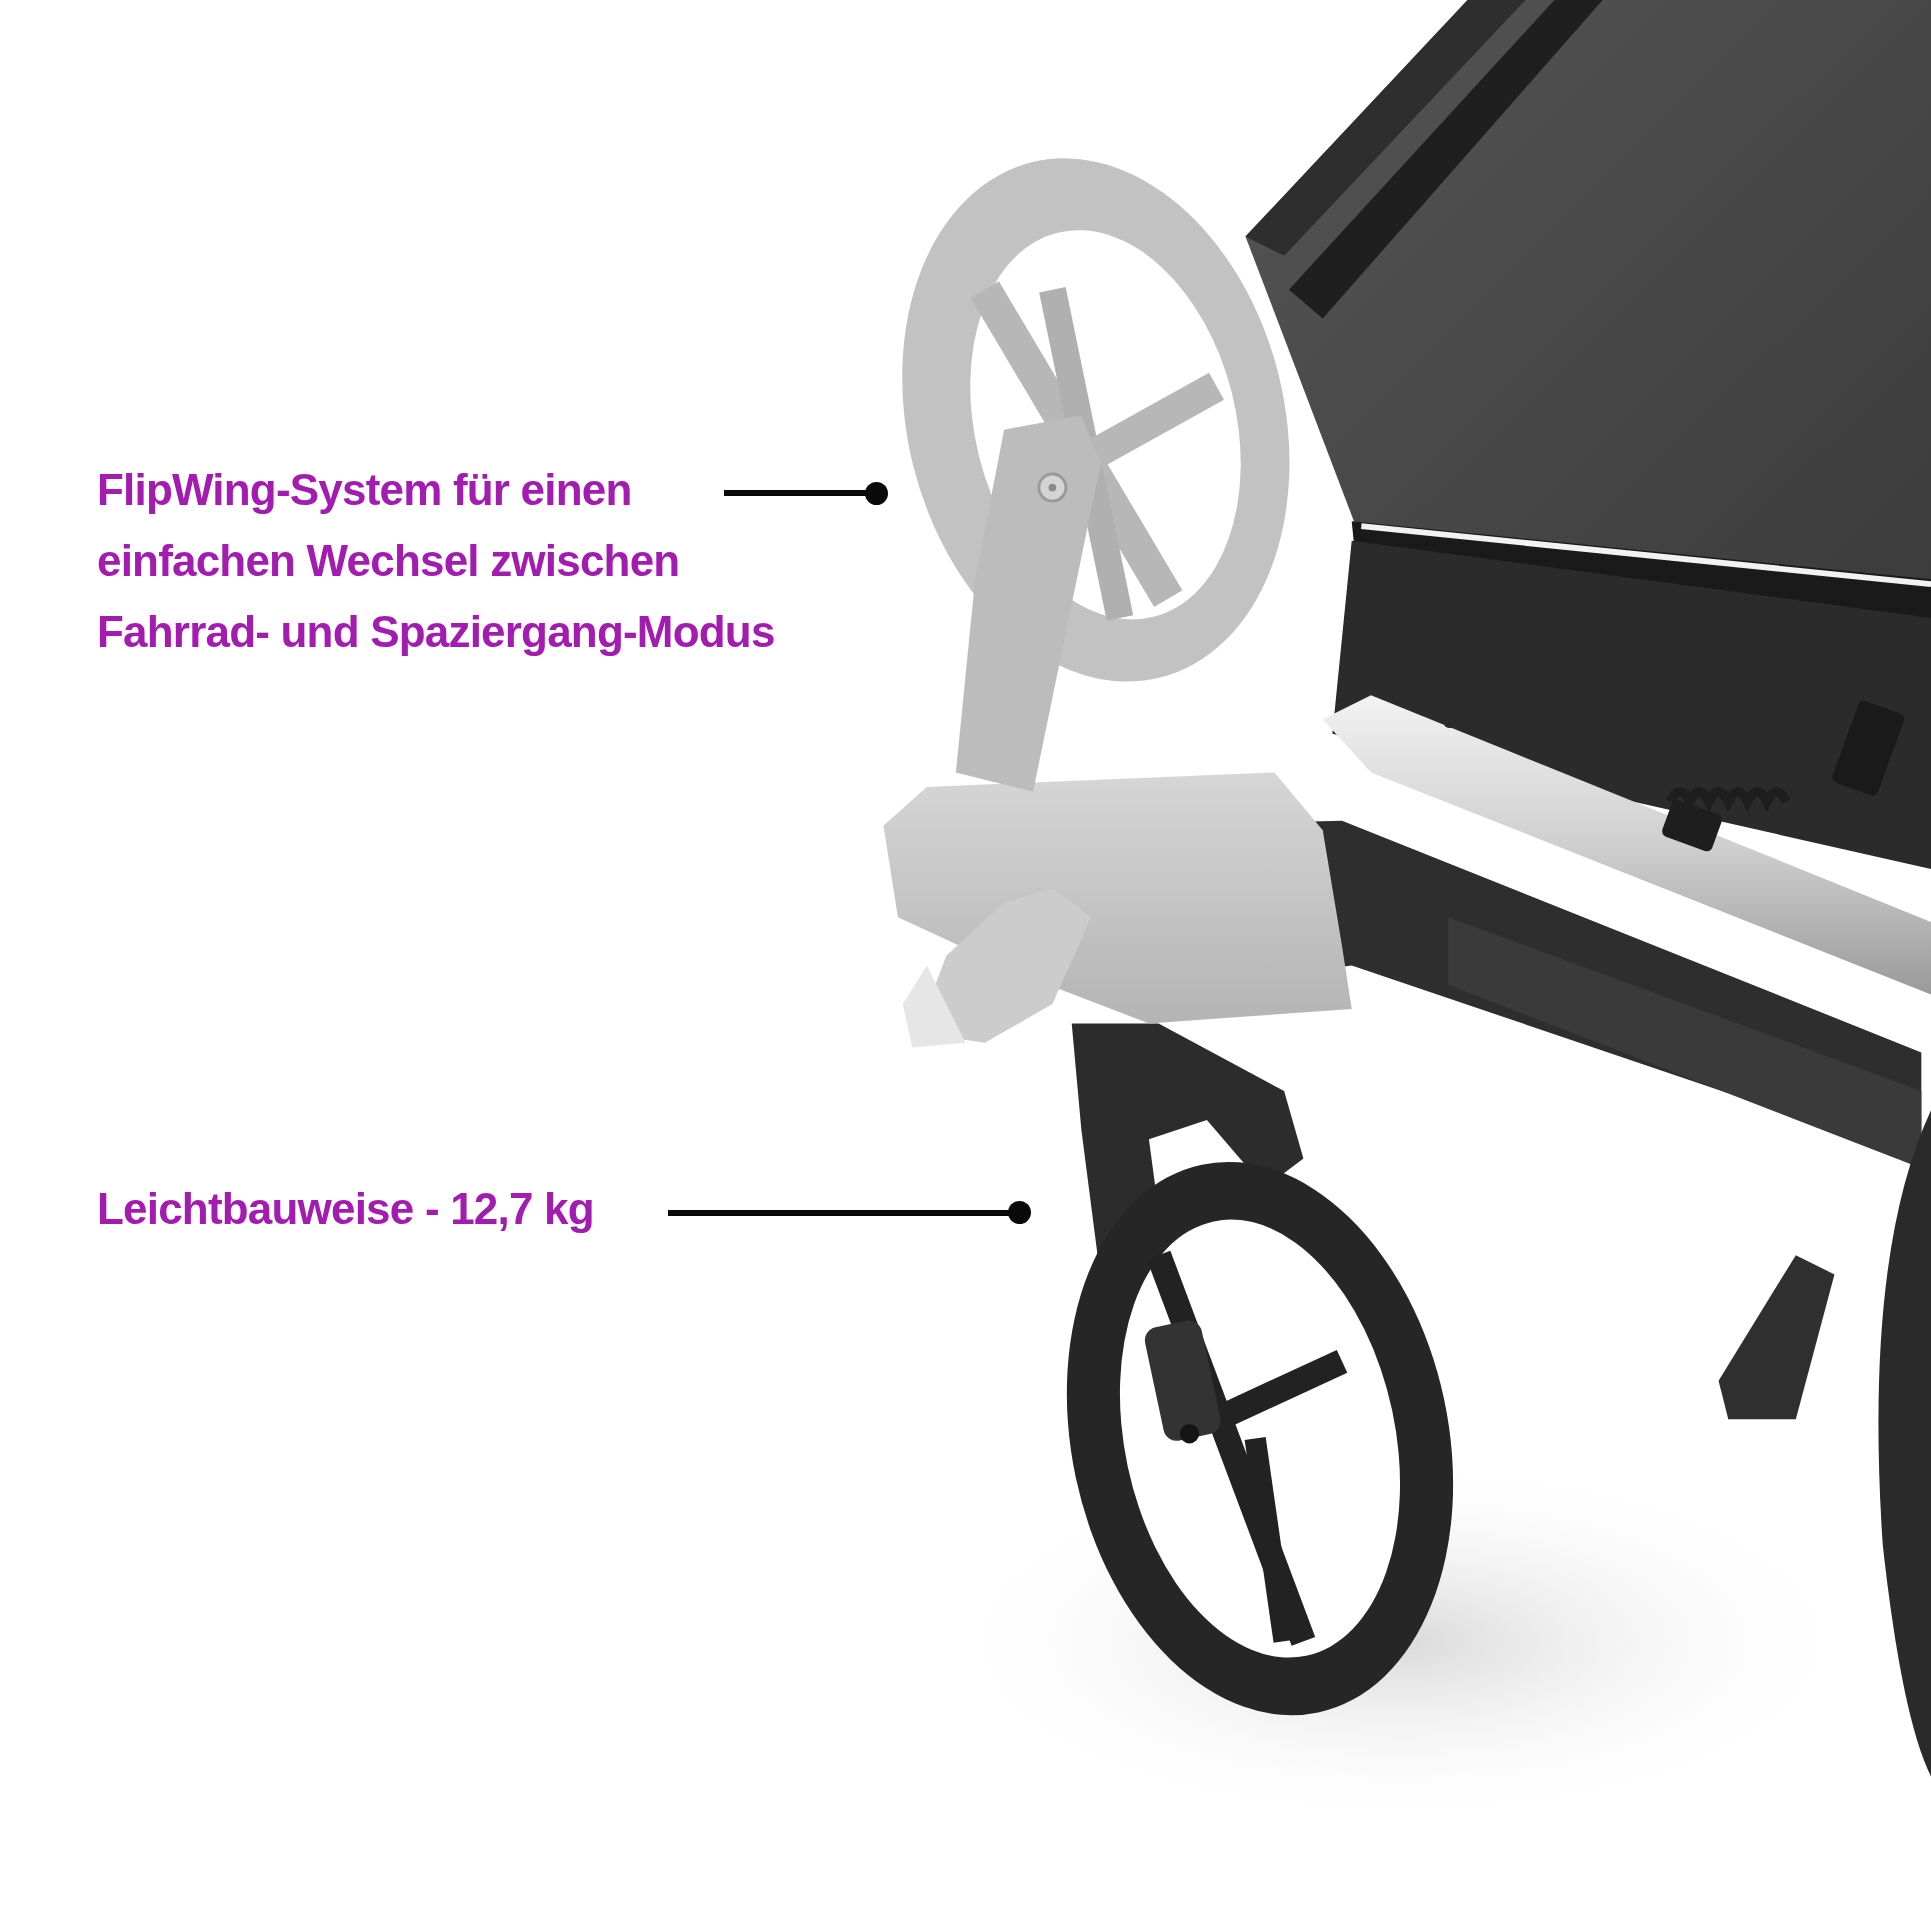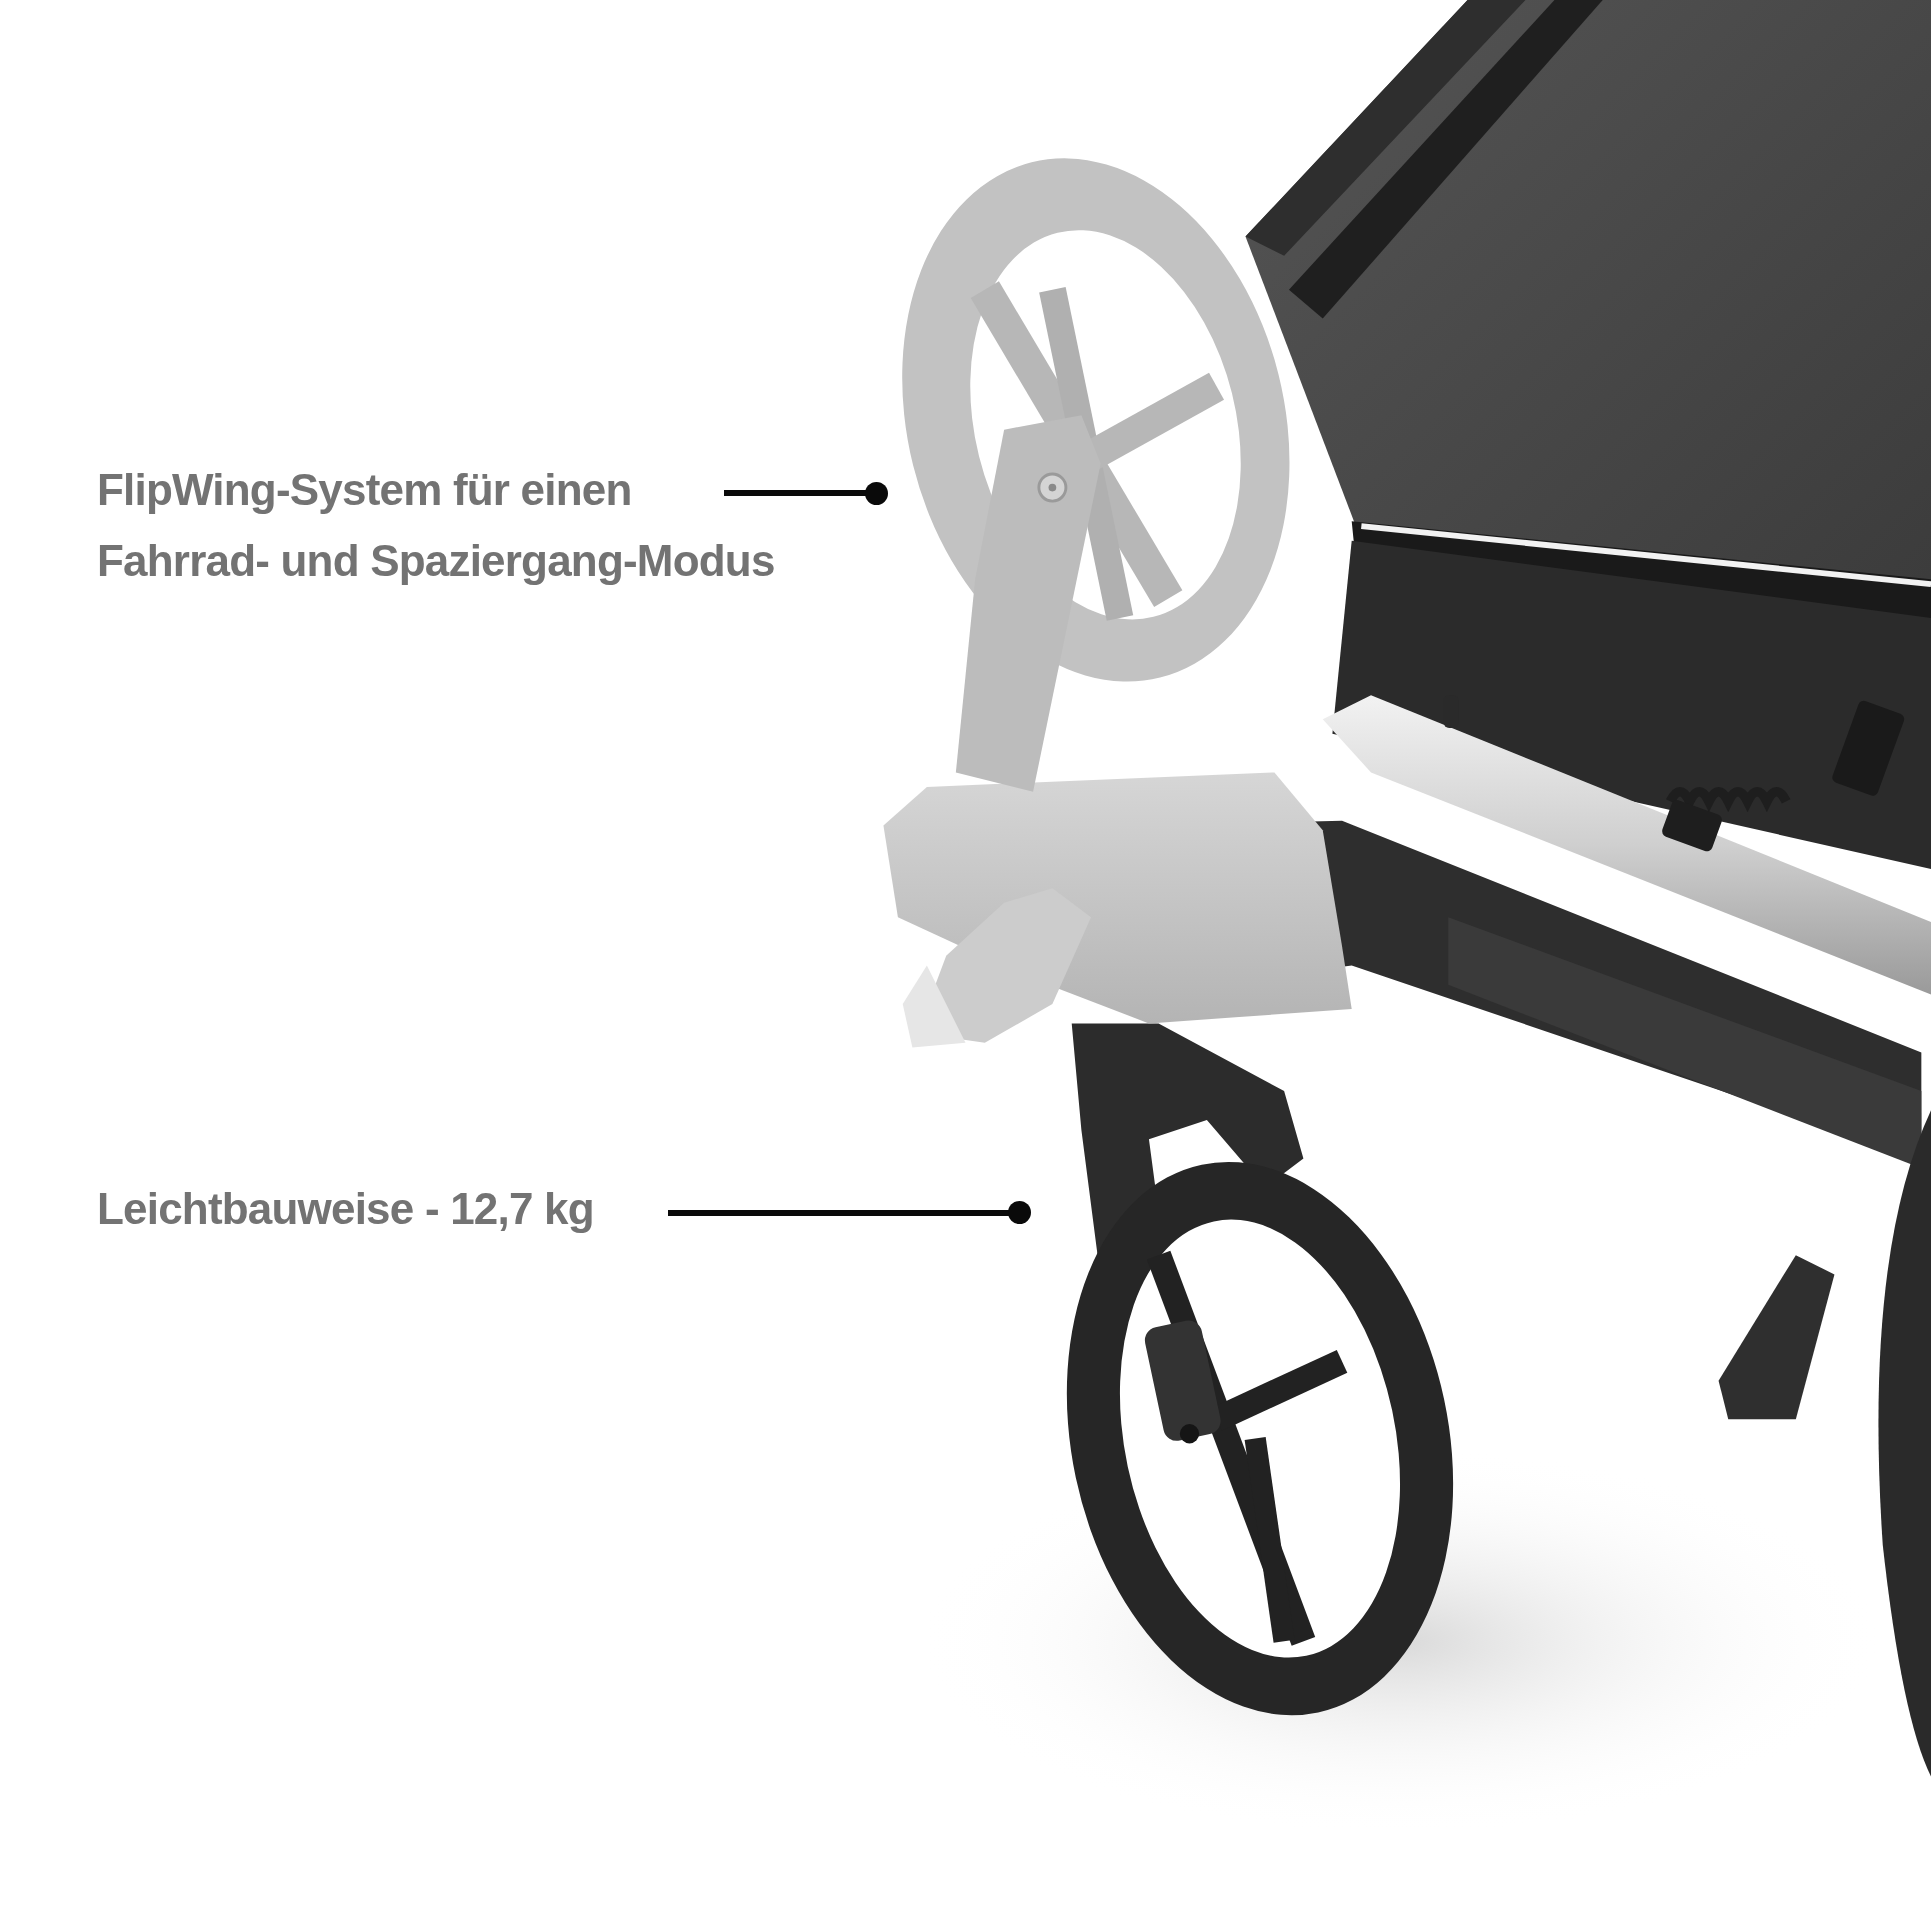--- a/index.html
+++ b/index.html
@@ -3,21 +3,21 @@
 <meta charset="utf-8">
 <style>
   html, body { margin: 0; padding: 0; background: #ffffff; }
   body { width: 1931px; height: 1931px; position: relative; overflow: hidden; }
   .product { position: absolute; left: 0; top: 0; width: 1931px; height: 1931px; }
   .callout-text {
     position: absolute;
     font-family: "Liberation Sans", sans-serif;
     font-weight: 700;
     font-size: 44px;
-    color: #737373;
+    color: #a21caf;
     letter-spacing: -0.8px;
     line-height: 71px;
     white-space: nowrap;
   }
   .callout-text span { display: block; }
   #callout-1 { left: 97px; top: 454px; }
   #callout-2 { left: 97px; top: 1173px; }
   .leader { position: absolute; background: #0a0a0a; height: 5.8px; }
   .dot { position: absolute; width: 23px; height: 23px; border-radius: 50%; background: #0a0a0a; }
 </style>
@@ -97,20 +97,21 @@
     <path d="M1090 300 L1160 640" stroke="#b0b0b0" stroke-width="28"></path>
     <path d="M1080 500 L1260 400" stroke="#b7b7b7" stroke-width="32"></path>
     <path d="M1040 445 L1120 430 L1140 480 L1070 820 L990 800 L1010 600 Z" fill="#bcbcbc"></path>
     <circle cx="1090" cy="505" r="14" fill="#d4d4d4" stroke="#9a9a9a" stroke-width="3"></circle>
     <circle cx="1090" cy="505" r="4" fill="#8a8a8a"></circle>
   </g>
 </svg>
 
 <div id="callout-1" class="callout-text">
   <span>FlipWing-System für einen</span>
+  <span>einfachen Wechsel zwischen</span>
   <span>Fahrrad- und Spaziergang-Modus</span>
 </div>
 <div class="leader" style="left:724px; top:490px; width:153px;"></div>
 <div class="dot" style="left:865px; top:482px;"></div>
 
 <div id="callout-2" class="callout-text">
   <span>Leichtbauweise - 12,7 kg</span>
 </div>
 <div class="leader" style="left:668px; top:1210px; width:351px;"></div>
 <div class="dot" style="left:1008px; top:1201px;"></div>

